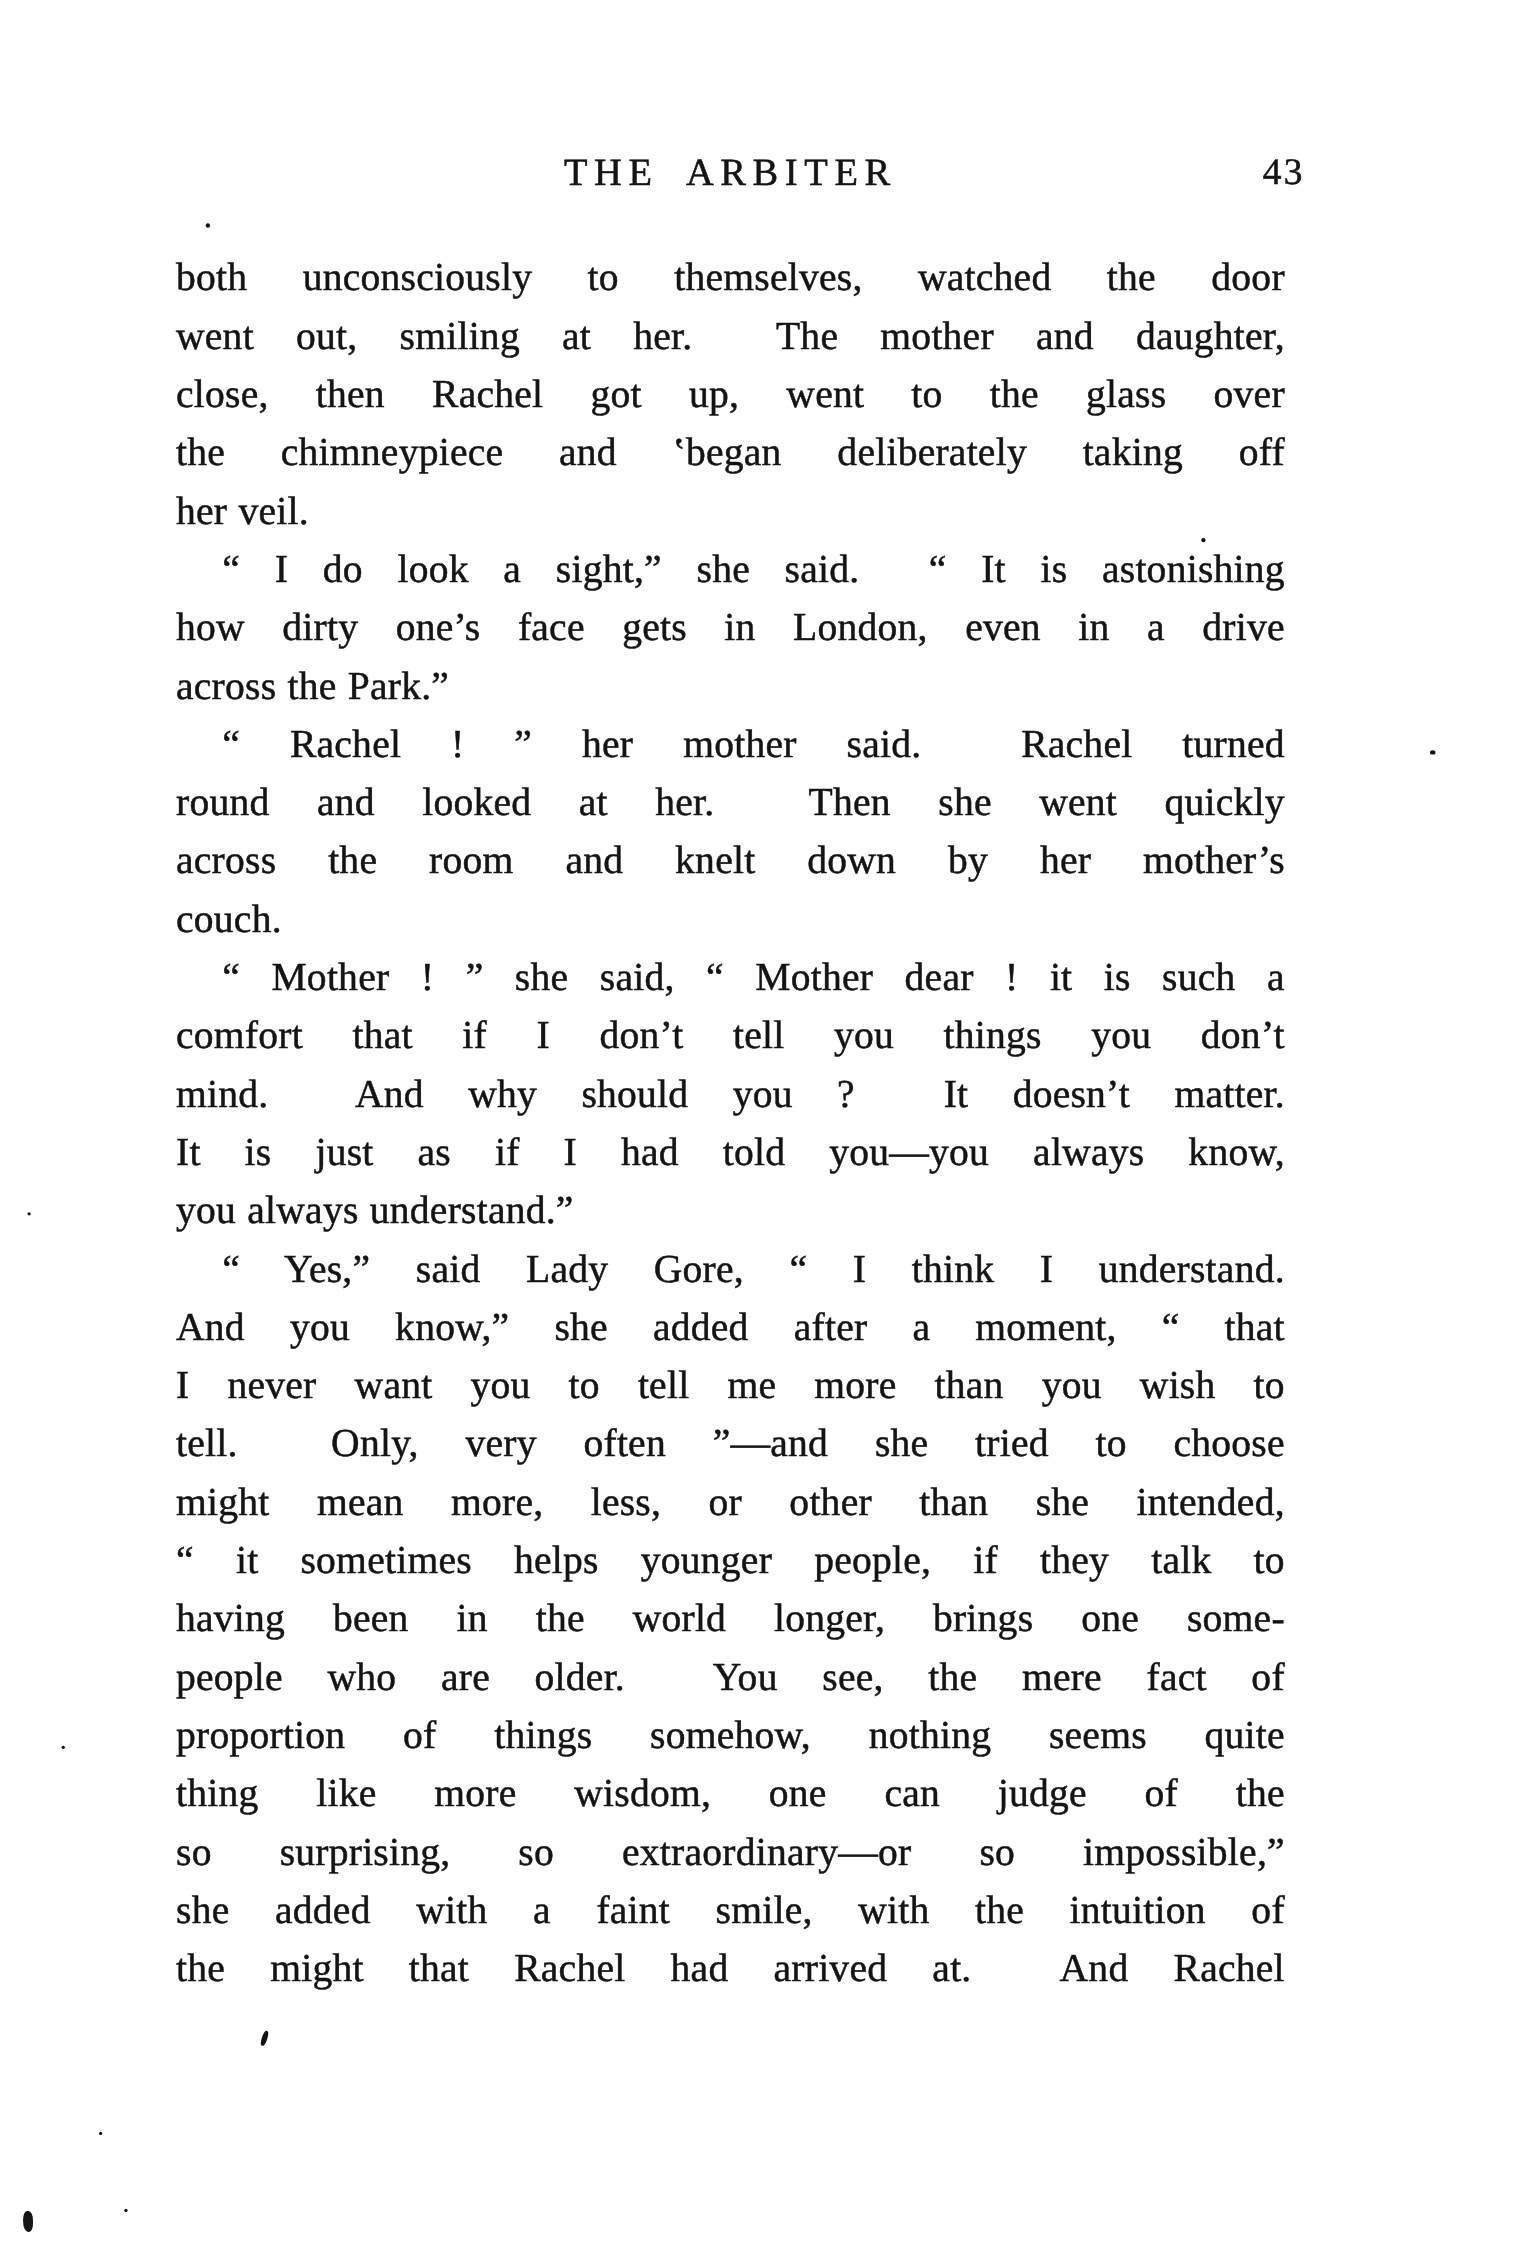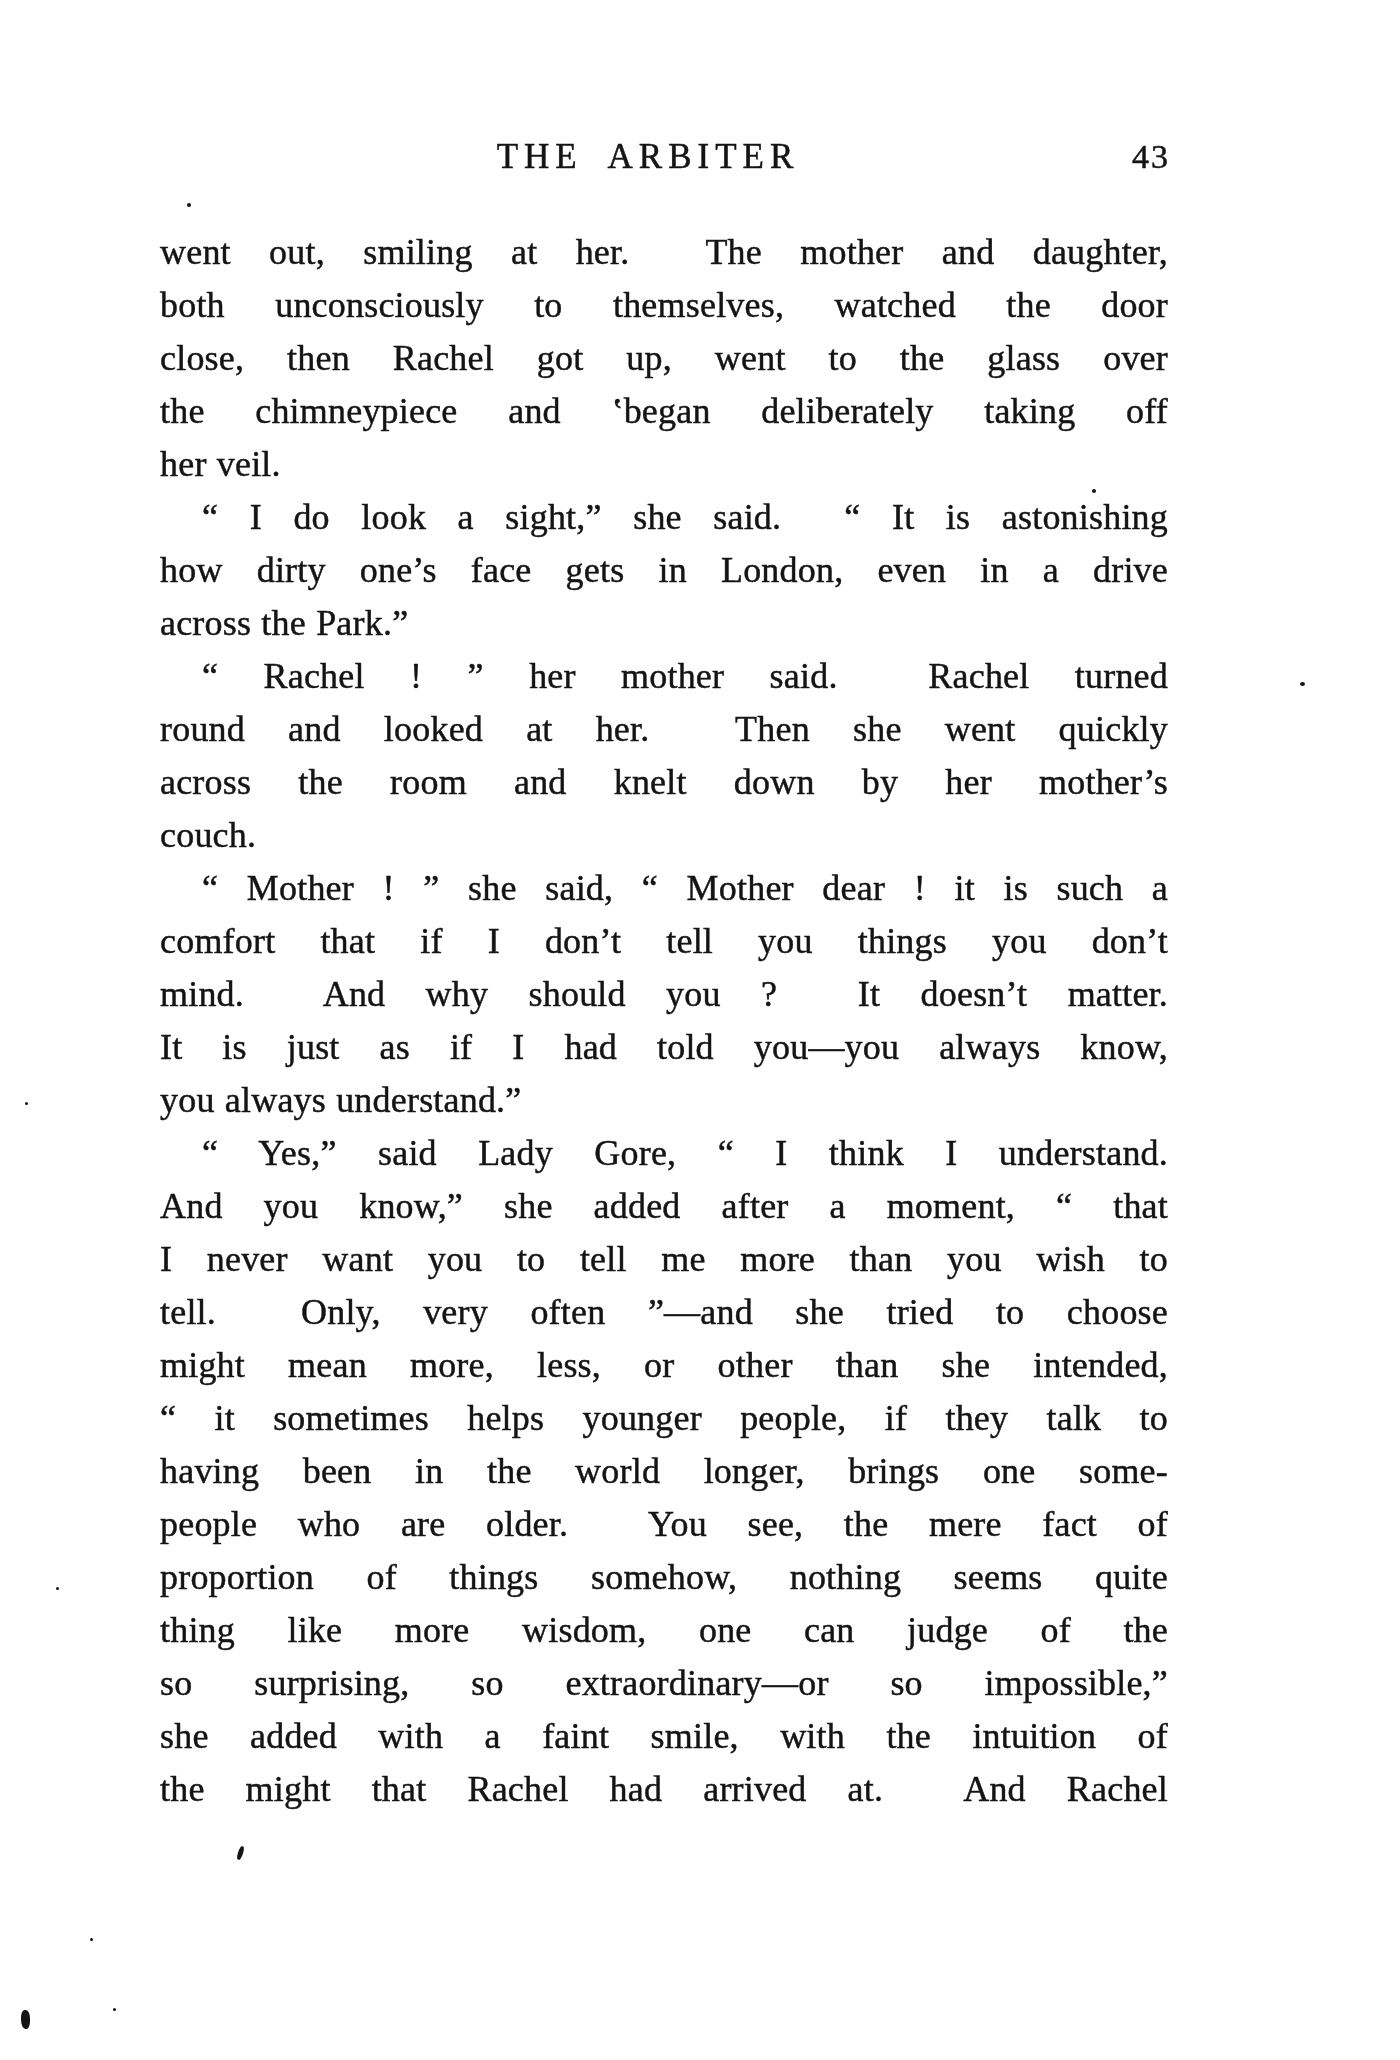--- a/index.html
+++ b/index.html
@@ -12,21 +12,21 @@
     background:var(--paper);
     position:relative;overflow:hidden;
     font-family:"Liberation Serif","DejaVu Serif",serif;
     color:var(--ink);
   }
   .page{
     position:absolute;inset:0;
     background:var(--paper);
   }
   .page-header{
-    position:absolute;left:144px;top:136px;width:1008px;height:46px;
+    position:absolute;left:160px;top:136px;width:1008px;height:46px;
   }
   .running-title{
     position:absolute;left:0;right:0;top:0;
     text-align:center;
     font-size:35px;line-height:42px;
     letter-spacing:6px;word-spacing:12px;
     -webkit-text-stroke:0.5px var(--ink);
   }
   .page-number{
     position:absolute;right:-18px;top:0;
@@ -61,22 +61,22 @@
 <body>
 
 <div class="page">
 
   <header class="page-header">
     <div class="running-title">THE ARBITER</div>
     <div class="page-number">43</div>
   </header>
 
   <main class="text-block">
+      <p class="line">both unconsciously to themselves, watched the door</p>
       <p class="line">went out, smiling at her.  The mother and daughter,</p>
-      <p class="line">both unconsciously to themselves, watched the door</p>
       <p class="line">close, then Rachel got up, went to the glass over</p>
       <p class="line">the chimneypiece and ‛began deliberately taking off</p>
       <p class="line left">her veil.</p>
       <p class="line indent">“ I do look a sight,” she said.  “ It is astonishing</p>
       <p class="line">how dirty one’s face gets in London, even in a drive</p>
       <p class="line left">across the Park.”</p>
       <p class="line indent">“ Rachel ! ” her mother said.  Rachel turned</p>
       <p class="line">round and looked at her.  Then she went quickly</p>
       <p class="line">across the room and knelt down by her mother’s</p>
       <p class="line left">couch.</p>

